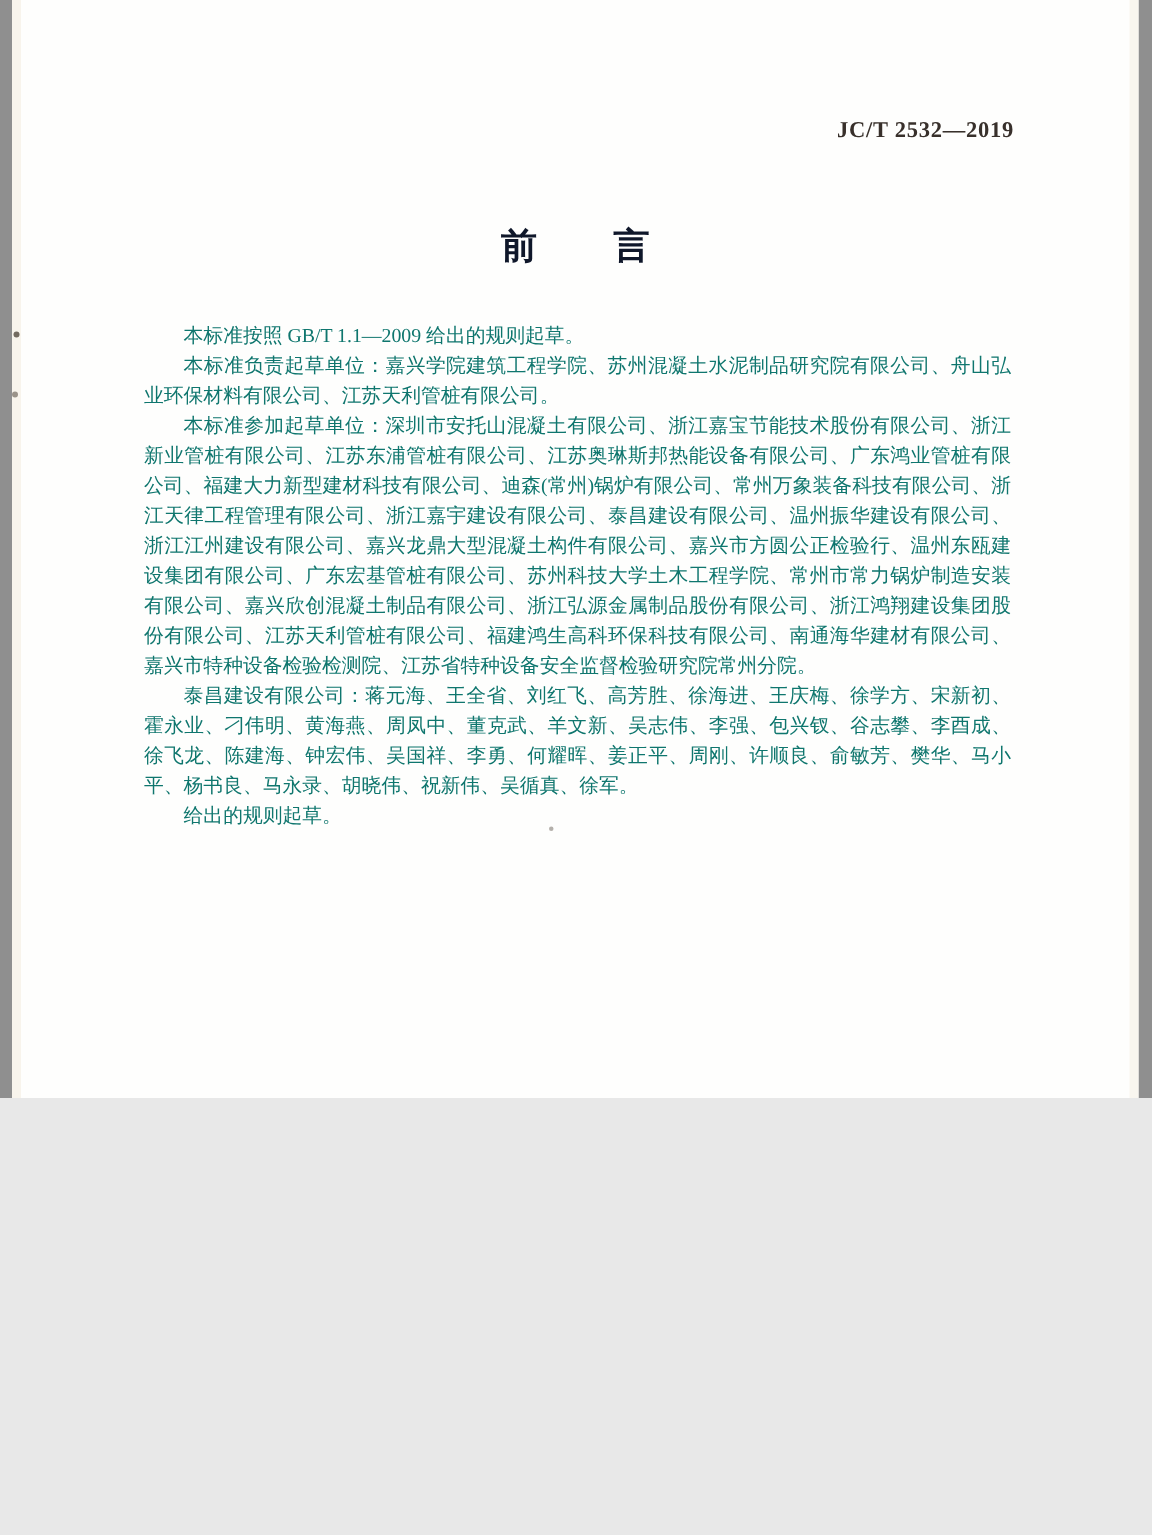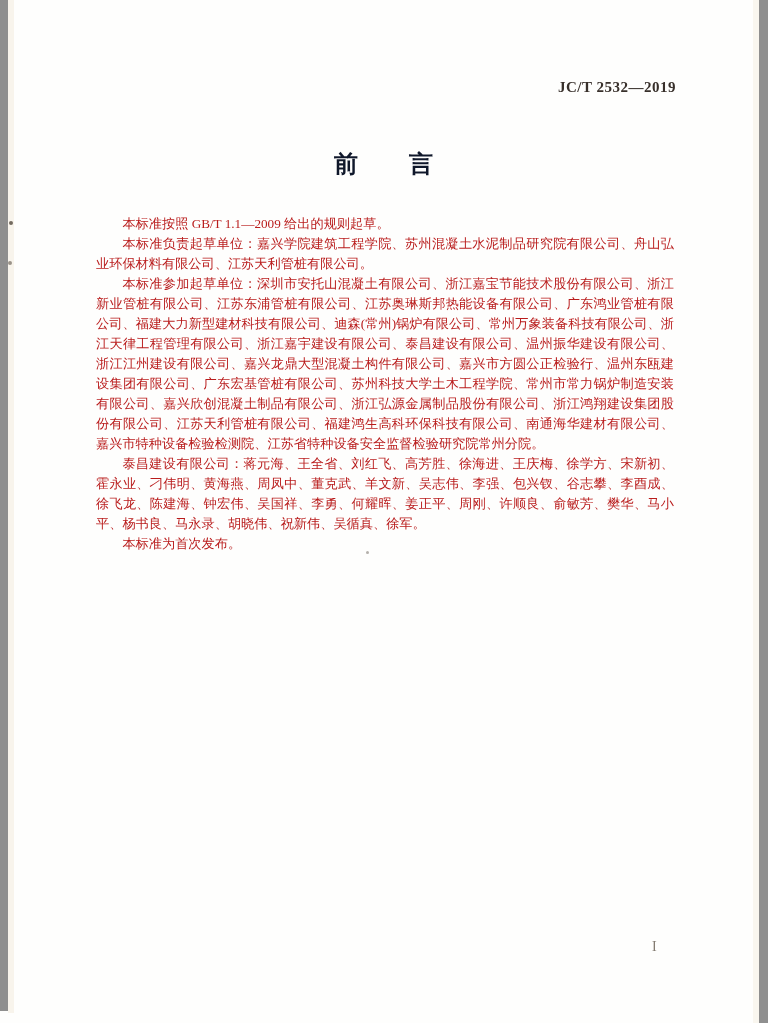--- a/index.html
+++ b/index.html
@@ -3,21 +3,21 @@
 <meta charset="utf-8">
 <style>
   html, body {
     margin: 0;
     padding: 0;
     background: #e8e8e8;
   }
   .scan {
     position: relative;
     width: 768px;
-    height: 1023px;
+    height: 732px;
     background: #fefefd;
     overflow: hidden;
     font-family: "Liberation Serif", "DejaVu Serif", serif;
   }
   
   .edge-left {
     position: absolute;
     left: 0; top: 0;
     width: 8px; height: 1011px;
     background: #8f8f8f;
@@ -69,21 +69,21 @@
     font-size: 24px;
     font-weight: bold;
     color: #0f172a;
     letter-spacing: 1px;
   }
   .body-block {
     position: absolute;
     left: 96px;
     top: 214px;
     width: 578px;
-    color: #b91c1c;
+    color: #0f766e;
     font-size: 13.2px;
     line-height: 20px;
     text-align: justify;
   }
   .body-block p {
     margin: 0;
     padding: 0;
     text-indent: 2em;
   }
   .page-number {
@@ -110,18 +110,18 @@
 
   <div class="standard-code">JC/T 2532—2019</div>
 
   <div class="doc-title">前　　言</div>
 
   <div class="body-block">
     <p>本标准按照 GB/T 1.1—2009 给出的规则起草。</p>
     <p>本标准负责起草单位：嘉兴学院建筑工程学院、苏州混凝土水泥制品研究院有限公司、舟山弘业环保材料有限公司、江苏天利管桩有限公司。</p>
     <p>本标准参加起草单位：深圳市安托山混凝土有限公司、浙江嘉宝节能技术股份有限公司、浙江新业管桩有限公司、江苏东浦管桩有限公司、江苏奥琳斯邦热能设备有限公司、广东鸿业管桩有限公司、福建大力新型建材科技有限公司、迪森(常州)锅炉有限公司、常州万象装备科技有限公司、浙江天律工程管理有限公司、浙江嘉宇建设有限公司、泰昌建设有限公司、温州振华建设有限公司、浙江江州建设有限公司、嘉兴龙鼎大型混凝土构件有限公司、嘉兴市方圆公正检验行、温州东瓯建设集团有限公司、广东宏基管桩有限公司、苏州科技大学土木工程学院、常州市常力锅炉制造安装有限公司、嘉兴欣创混凝土制品有限公司、浙江弘源金属制品股份有限公司、浙江鸿翔建设集团股份有限公司、江苏天利管桩有限公司、福建鸿生高科环保科技有限公司、南通海华建材有限公司、嘉兴市特种设备检验检测院、江苏省特种设备安全监督检验研究院常州分院。</p>
     <p>泰昌建设有限公司：蒋元海、王全省、刘红飞、高芳胜、徐海进、王庆梅、徐学方、宋新初、霍永业、刁伟明、黄海燕、周凤中、董克武、羊文新、吴志伟、李强、包兴钗、谷志攀、李酉成、徐飞龙、陈建海、钟宏伟、吴国祥、李勇、何耀晖、姜正平、周刚、许顺良、俞敏芳、樊华、马小平、杨书良、马永录、胡晓伟、祝新伟、吴循真、徐军。</p>
-    <p>本标准为首次发布。</p>
+    <p>给出的规则起草。</p>
   </div>
 
   <div class="page-number">I</div>
 
 </div>
 
 </body></html>

